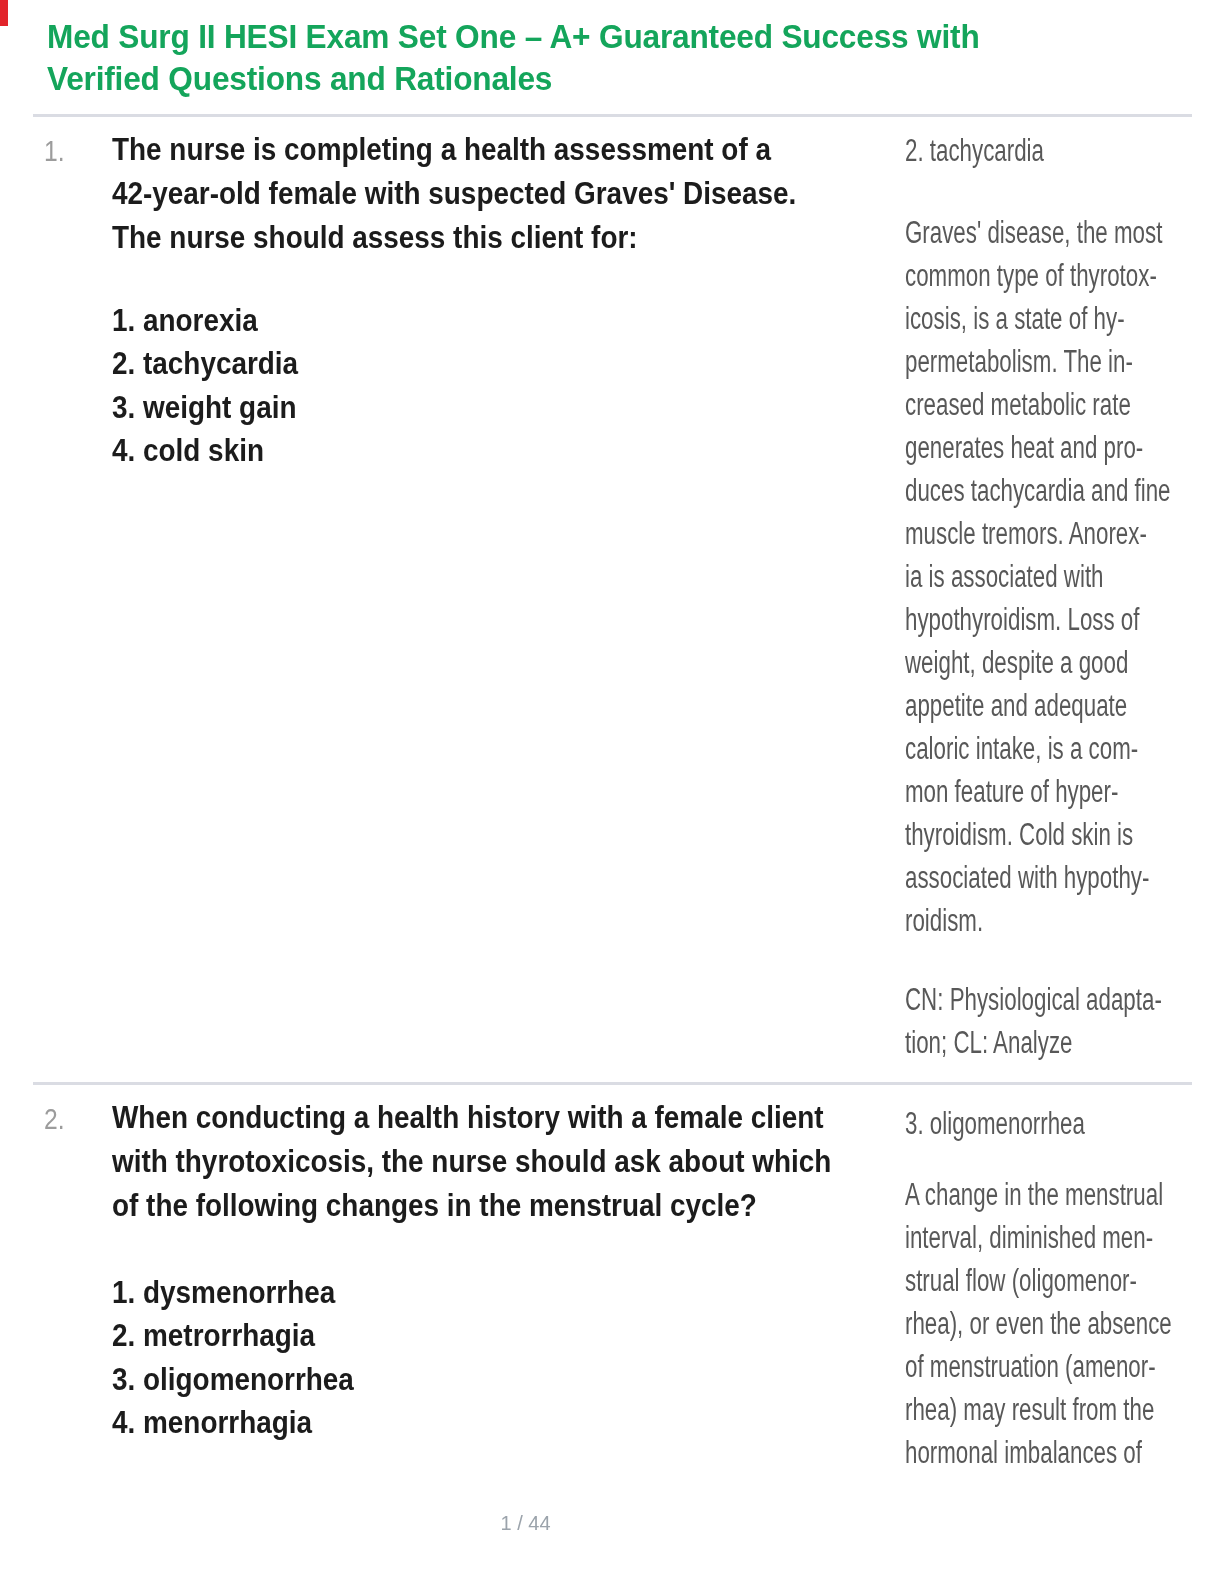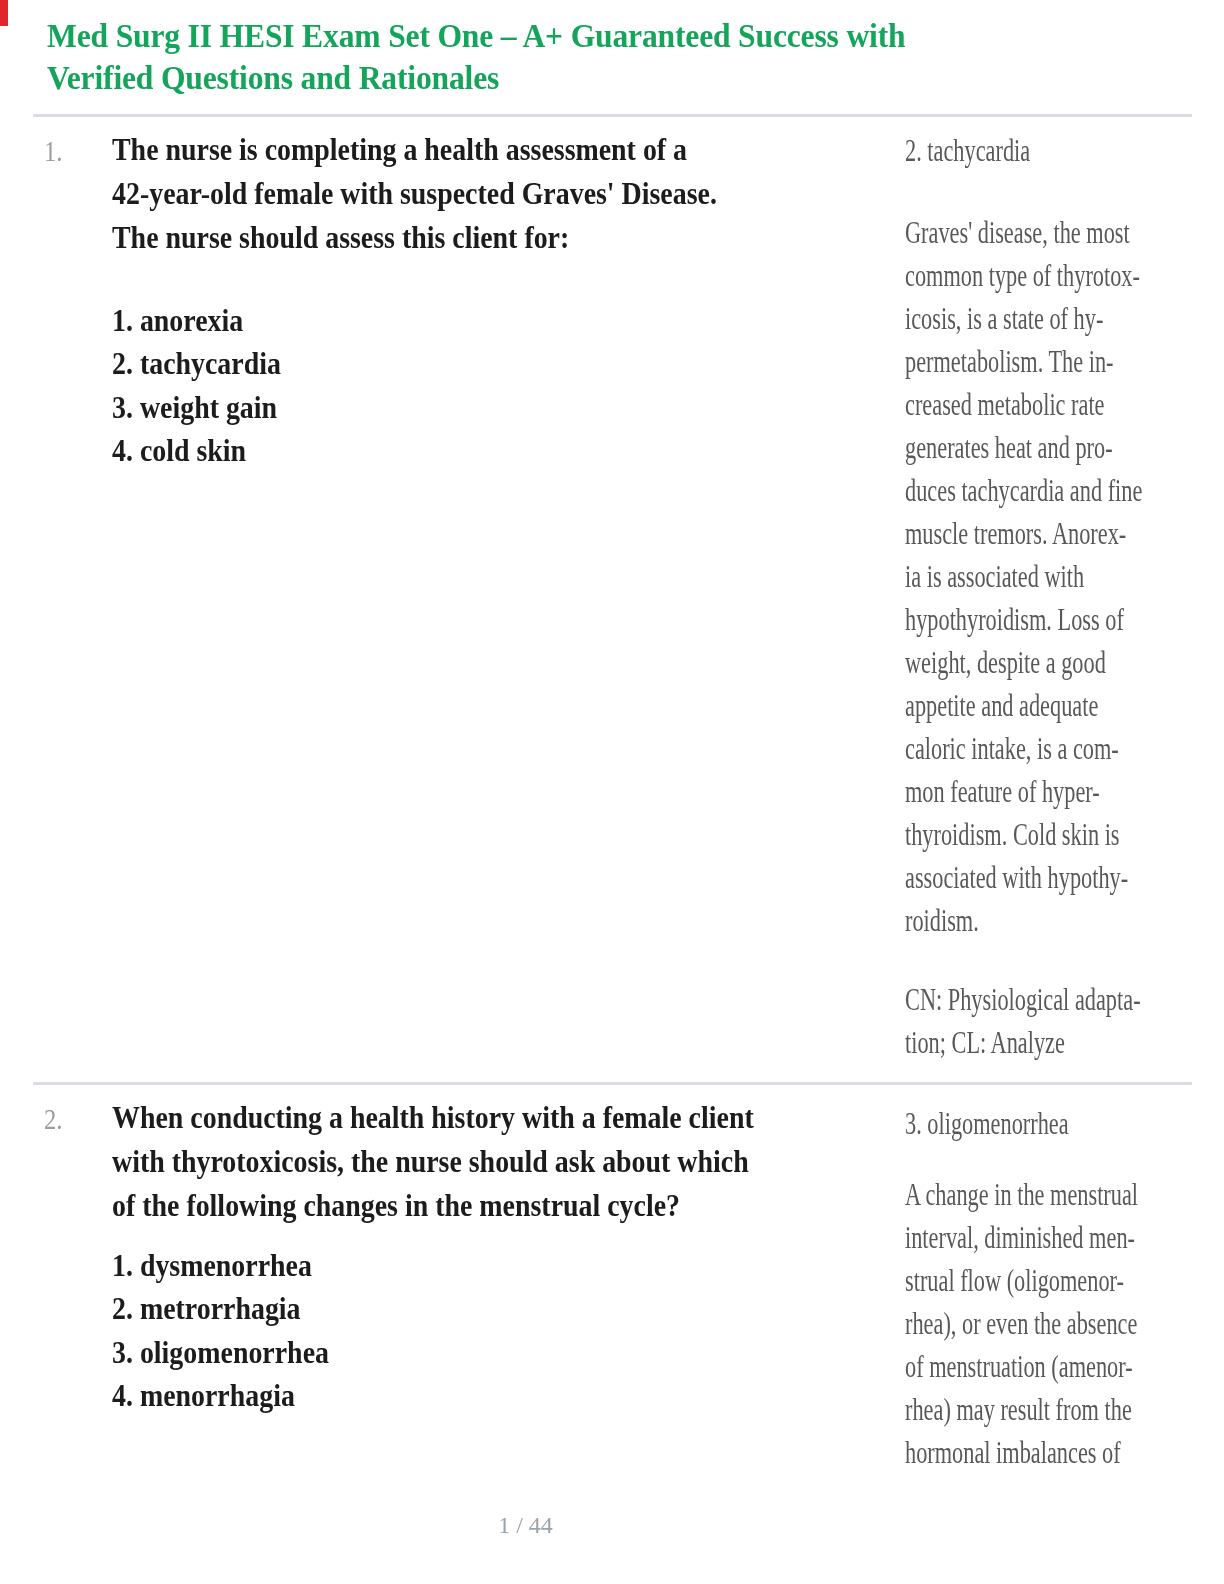--- a/index.html
+++ b/index.html
@@ -1,21 +1,21 @@
 <!DOCTYPE html>
 <html><head>
 <meta charset="utf-8">
 <style>
   html, body { margin: 0; padding: 0; background: #ffffff; }
   #page {
     position: relative;
     width: 1224px;
     height: 1584px;
     background: #ffffff;
-    font-family: Liberation Serif, serif;
+    font-family: Liberation Sans, sans-serif;
     overflow: hidden;
   }
   .abs { position: absolute; }
   .pre { white-space: pre-line; }
 
   .red-mark {
     left: 0; top: 0; width: 8px; height: 26px;
     background: #e2242b;
   }
 
@@ -55,21 +55,21 @@
   .rtext {
     font-size: 31px; font-weight: 400; color: #585858;
     line-height: 43px; letter-spacing: 0;
     transform: scaleX(0.72); transform-origin: 0 0;
     width: 420px;
   }
 
   .footer {
     left: 0; top: 1512px; width: 1051px;
     text-align: center;
-    font-size: 24px; color: #9ba3ab; font-weight: 400;
+    font-size: 20px; color: #9ba3ab; font-weight: 400;
   }
 </style>
 </head>
 <body>
 
 <div id="page">
 
   <div class="abs red-mark"></div>
 
   <div class="abs title pre">Med Surg II HESI Exam Set One – A+ Guaranteed Success with
@@ -114,21 +114,21 @@
 tion; CL: Analyze</div>
 
   <div class="abs divider" style="top:1082px"></div>
 
   <div class="abs qnum" style="left:44px; top:1098px">2.</div>
 
   <div class="abs qtext pre" style="left:112px; top:1096px">When conducting a health history with a female client
 with thyrotoxicosis, the nurse should ask about which
 of the following changes in the menstrual cycle?</div>
 
-  <div class="abs options" style="left:112px; top:1244px">
+  <div class="abs options" style="left:112px; top:1271px">
     <div class="opt">1. dysmenorrhea</div>
     <div class="opt">2. metrorrhagia</div>
     <div class="opt">3. oligomenorrhea</div>
     <div class="opt">4. menorrhagia</div>
   </div>
 
   <div class="abs rtext" style="left:905px; top:1102px">3. oligomenorrhea</div>
 
   <div class="abs rtext pre" style="left:905px; top:1173px">A change in the menstrual
 interval, diminished men-

